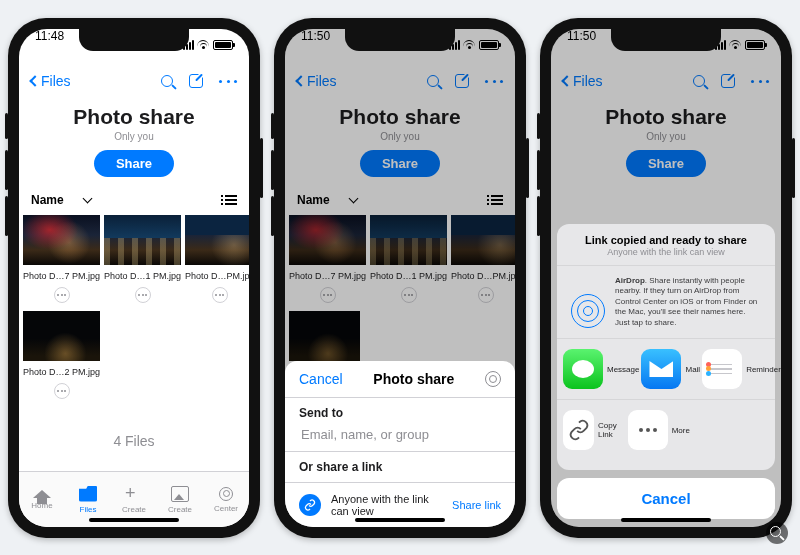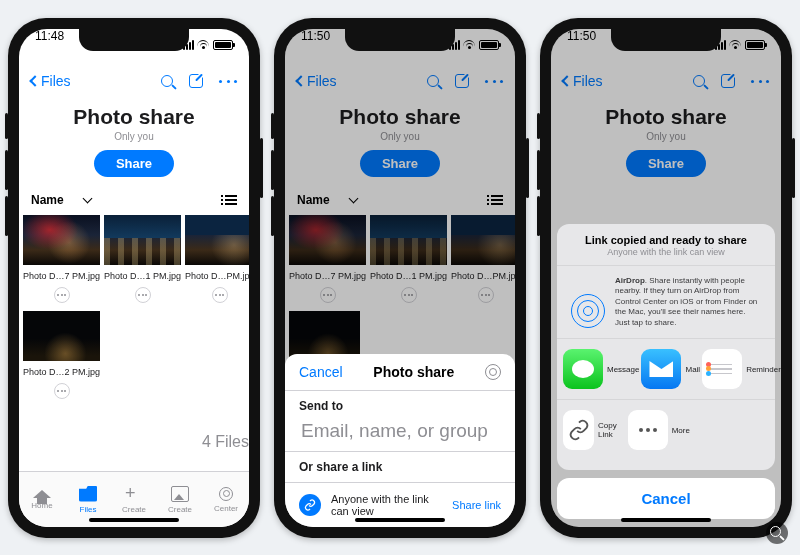--- a/index.html
+++ b/index.html
@@ -68,21 +68,21 @@
   .thumb.t1::before{content:"";position:absolute;inset:0;background:radial-gradient(ellipse at 35% 30%,rgba(255,40,40,.6),transparent 40%),radial-gradient(circle at 60% 55%,rgba(255,180,100,.35),transparent 40%)}
   .thumb.t2::before{content:"";position:absolute;inset:0;background:linear-gradient(180deg,#0a2038 0%,#12395c 45%,transparent 46%),repeating-linear-gradient(90deg,rgba(255,230,160,.25) 0 6px,transparent 6px 14px)}
   .thumb.t3::before{content:"";position:absolute;inset:0;background:linear-gradient(180deg,#0b2440,#0b2440 40%,transparent 41%),radial-gradient(circle at 70% 60%,rgba(255,210,140,.3),transparent 40%)}
   .thumb.t4{height:50px;background:#050608}
   .thumb.t4::before{content:"";position:absolute;inset:0;background:radial-gradient(circle at 55% 85%,rgba(255,190,90,.35),transparent 35%),linear-gradient(180deg,transparent 55%,#1a140a 90%)}
   .fname{font-size:9px;color:var(--text);margin-top:6px;white-space:nowrap}
   .menu-dot{width:16px;height:16px;border:1px solid var(--divider);border-radius:50%;margin-top:6px;display:flex;align-items:center;justify-content:center;gap:1.5px}
   .menu-dot i{width:2px;height:2px;background:var(--muted);border-radius:50%}
   .grid2{display:grid;grid-template-columns:repeat(3,1fr);gap:4px;padding:6px 4px}
 
-  .count{font-size:16px;color:var(--muted);text-align:right;margin-top:28px}
+  .count{font-size:14px;color:var(--muted);text-align:center;margin-top:28px}
 
   .tabbar{position:absolute;bottom:0;left:0;right:0;height:56px;border-top:1px solid var(--divider);display:flex;background:#fafafa}
   .tabbar .tab{flex:1;display:flex;flex-direction:column;align-items:center;justify-content:center;font-size:8px;color:var(--muted);gap:3px}
   .tabbar .tab.active{color:var(--blue)}
   .tab-ico{width:18px;height:16px;position:relative}
   .tab-ico.home{width:0;height:0;border-left:9px solid transparent;border-right:9px solid transparent;border-bottom:8px solid currentColor}
   .tab-ico.home::after{content:"";position:absolute;left:-5px;top:7px;width:10px;height:7px;background:currentColor}
   .tab-ico.files{background:currentColor;border-radius:1px 1px 2px 2px;clip-path:polygon(0 20%,40% 20%,50% 0,100% 0,100% 100%,0 100%)}
   .tab-ico.create{font-size:18px;line-height:14px;font-weight:300}
   .tab-ico.photos{border:1.5px solid currentColor;border-radius:2px}
@@ -93,21 +93,21 @@
 
   .overlay{position:absolute;inset:0;background:rgba(0,0,0,.25);z-index:20}
   .sheet{position:absolute;left:0;right:0;bottom:0;background:#fff;z-index:25;border-radius:12px 12px 0 0;overflow:hidden}
   .sheet .hdr{display:flex;align-items:center;justify-content:space-between;padding:10px 14px;font-size:14px}
   .sheet .hdr .cancel{color:var(--blue)}
   .sheet .hdr .title{font-weight:600}
   .gear{width:16px;height:16px;border:1.6px solid var(--muted);border-radius:50%;position:relative}
   .gear::before{content:"";position:absolute;inset:3px;border:1.6px solid var(--muted);border-radius:50%}
   .sheet .section{padding:8px 14px;border-top:1px solid var(--divider);font-size:12px}
   .sheet .section .lbl{font-weight:700;color:var(--text);margin-bottom:6px}
-  .sheet input{border:none;outline:none;width:100%;font-size:19px;color:var(--text)}
+  .sheet input{border:none;outline:none;width:100%;font-size:13px;color:var(--text)}
   .sheet input::placeholder{color:var(--muted)}
   .link-row{display:flex;align-items:center;gap:10px;padding:10px 14px;border-top:1px solid var(--divider)}
   .link-ico{width:22px;height:22px;background:var(--blue);border-radius:50%;display:flex;align-items:center;justify-content:center}
   .link-ico svg{width:12px;height:12px}
   .link-row .txt{flex:1;font-size:11px;color:var(--text)}
   .link-row .action{color:var(--blue);font-size:11px;font-weight:500}
 
   .share-sheet{position:absolute;left:6px;right:6px;bottom:8px;z-index:25}
   .panel{background:var(--share-bg);border-radius:12px;padding:10px 0;margin-bottom:8px}
   .panel .top{text-align:center;padding:0 12px 8px;border-bottom:1px solid #d6d6d8}

